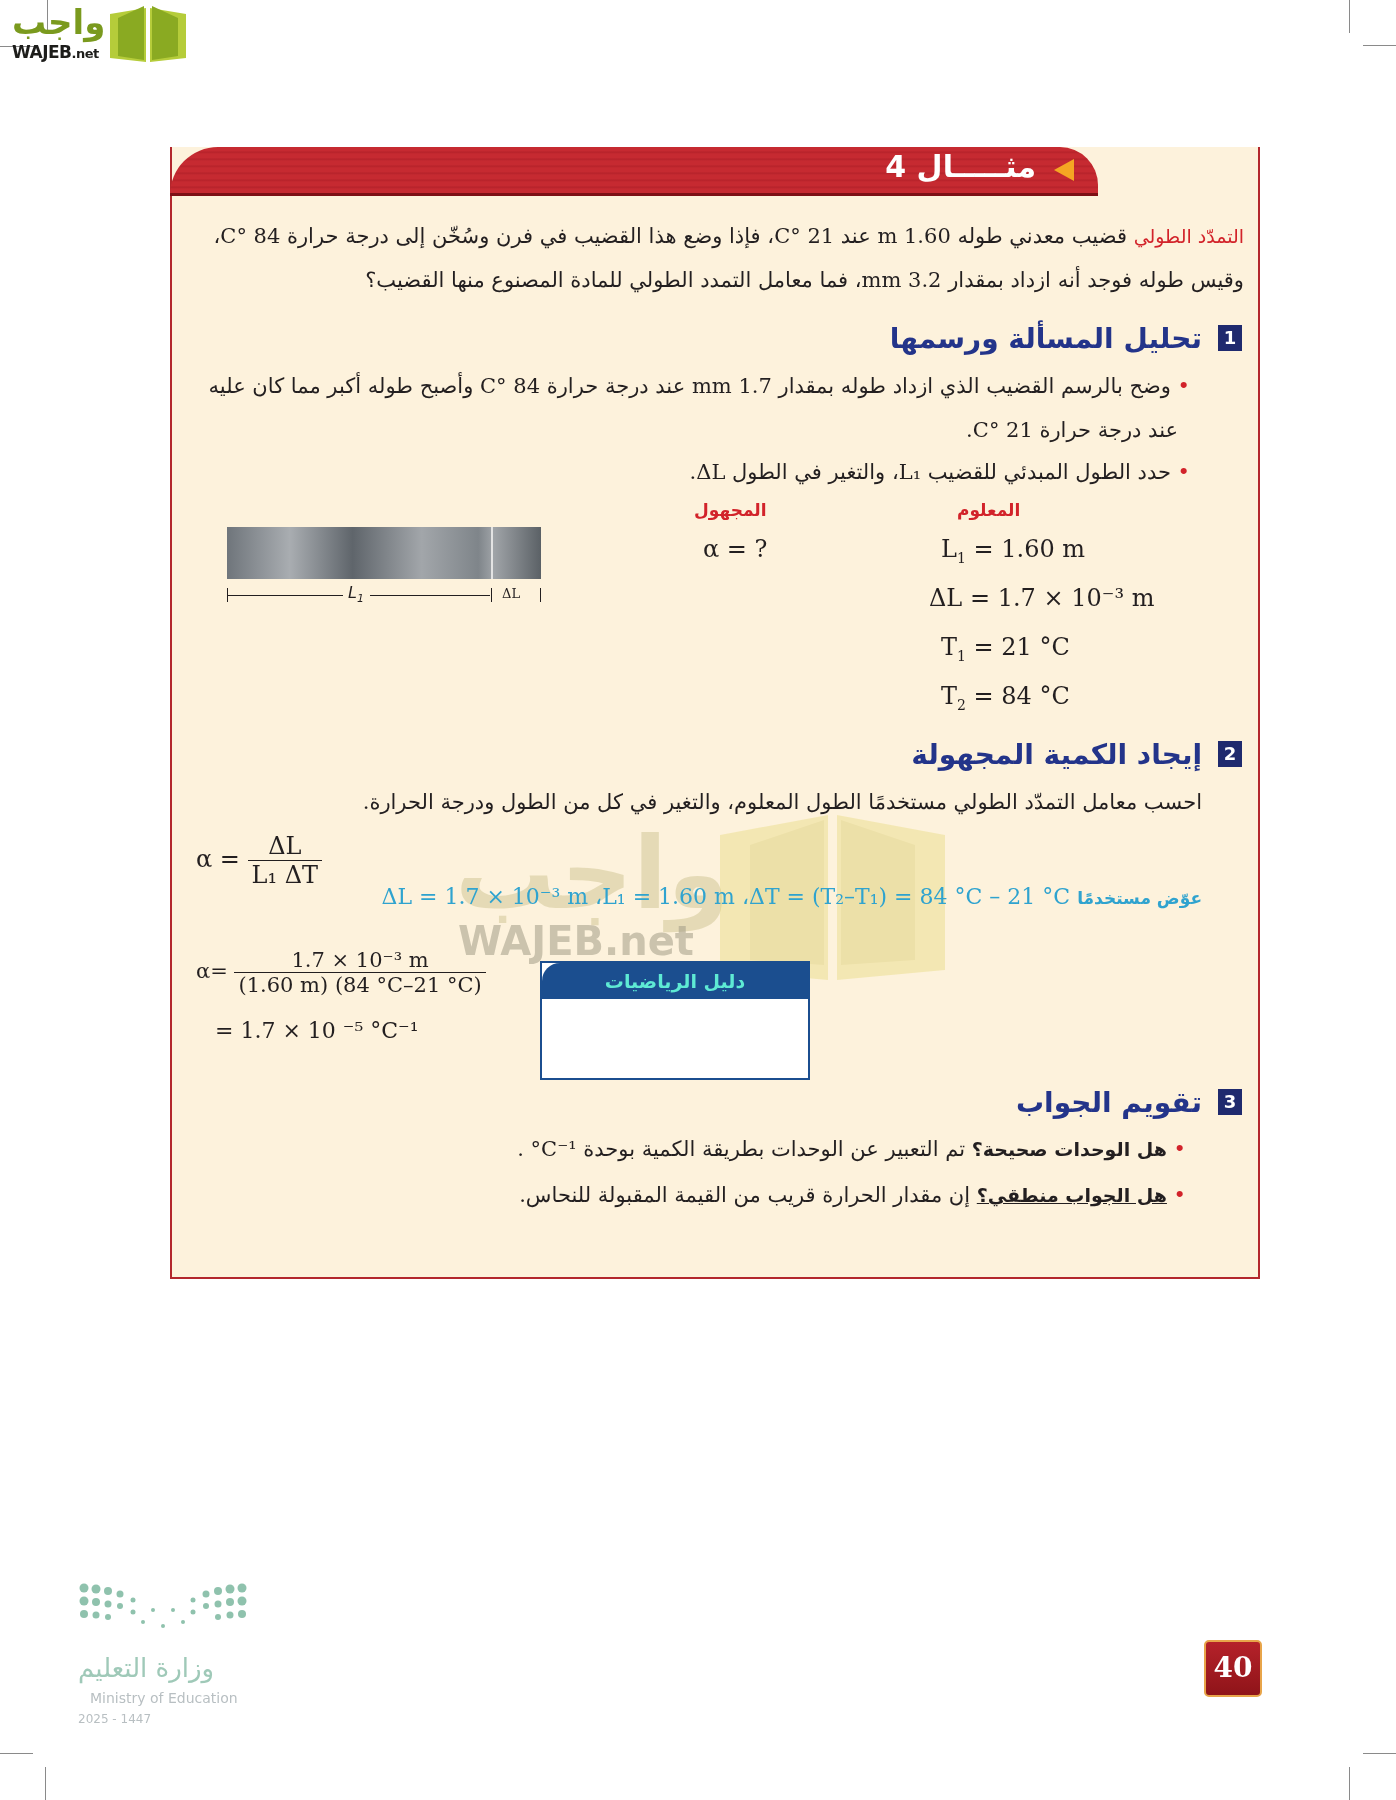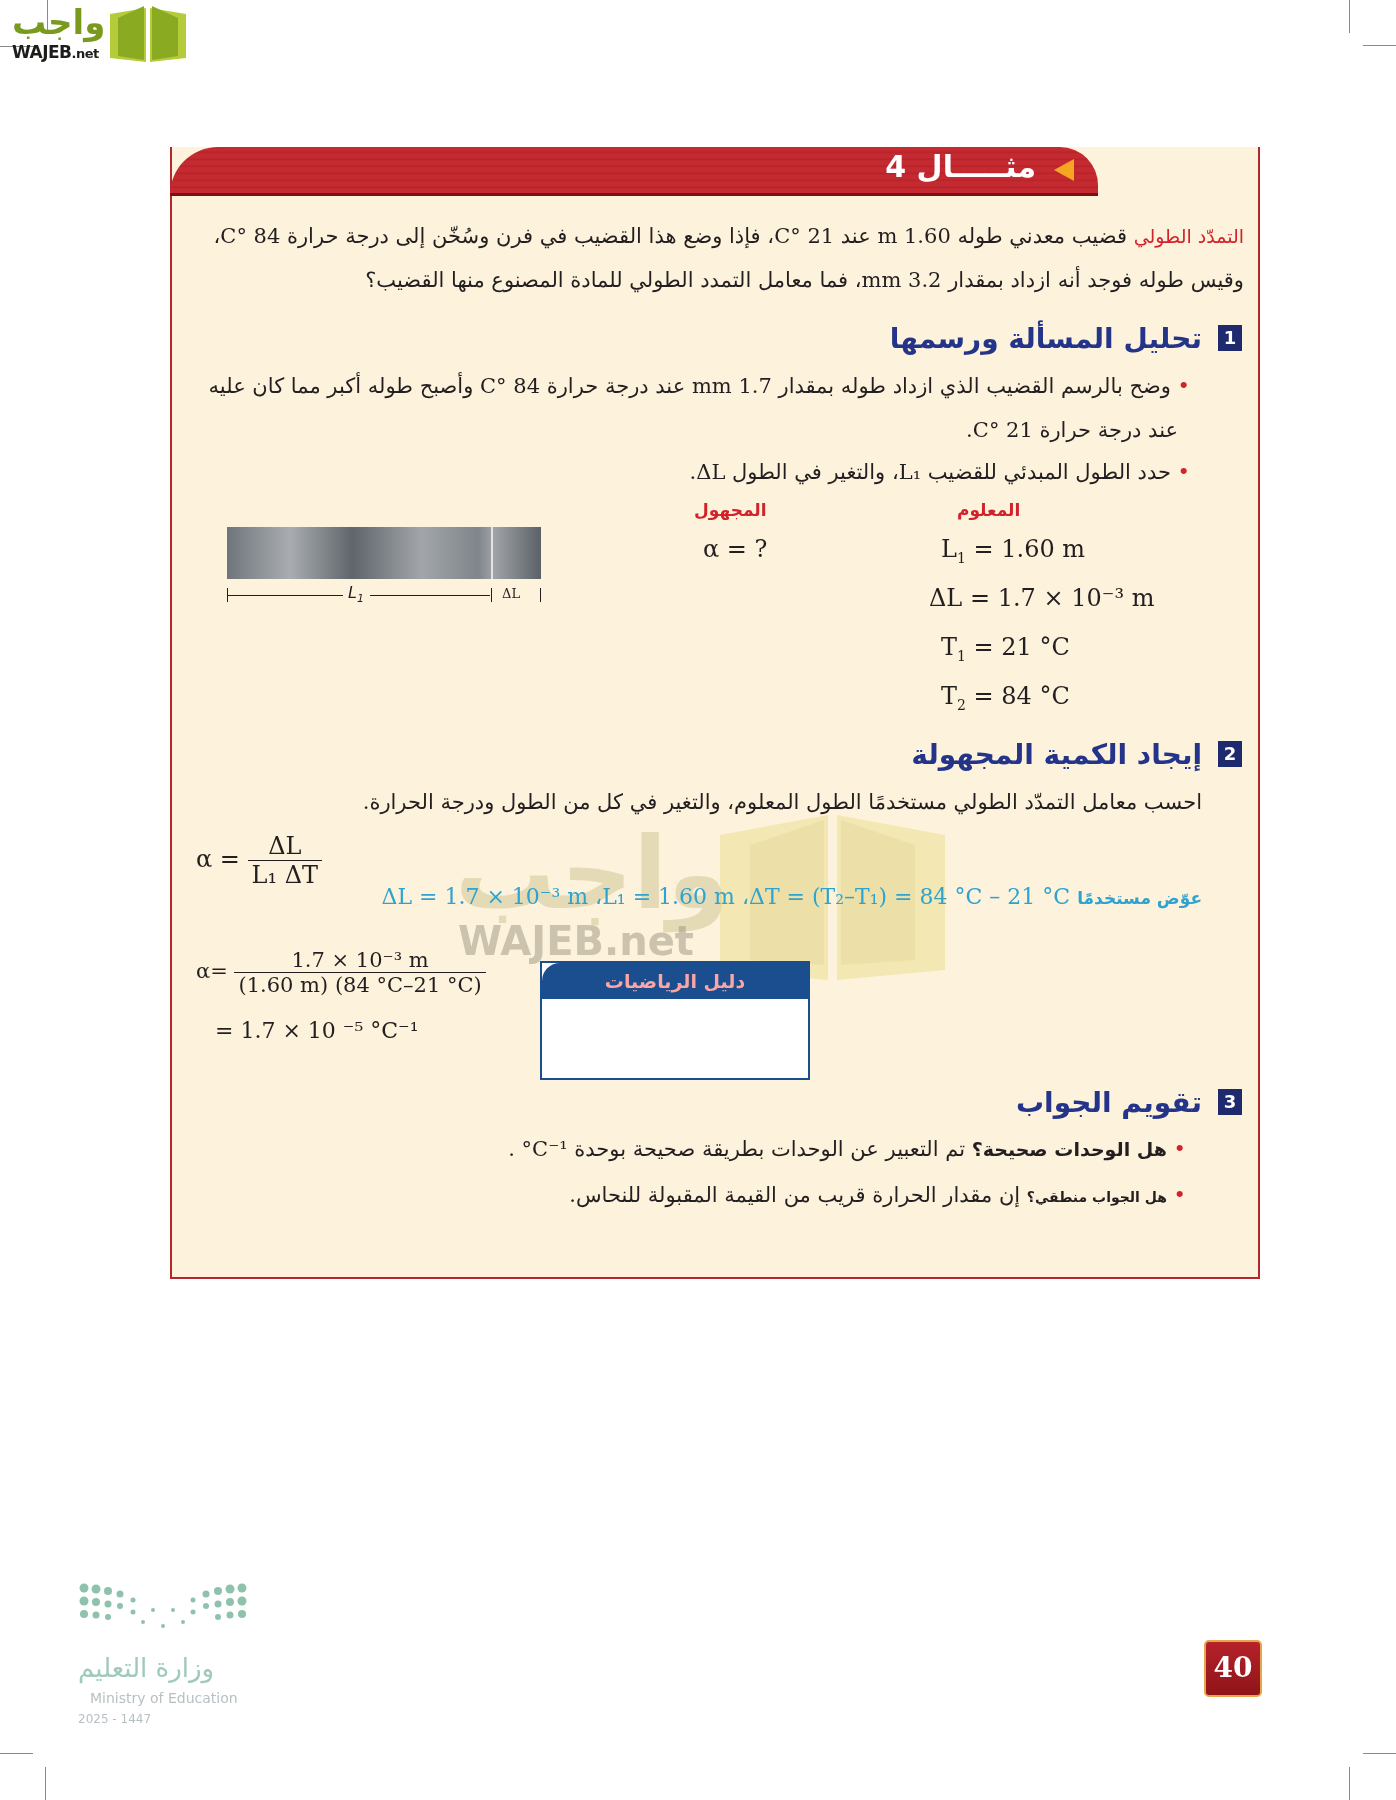--- a/index.html
+++ b/index.html
@@ -38,21 +38,21 @@
          background:linear-gradient(90deg,#6f757b 0%,#a9adb1 20%,#5f656b 40%,#a2a6aa 62%,#7f858a 80%,#a0a4a8 85%,#5b6166 100%); }
   .rod-split { position:absolute; left:491px; top:527px; width:2px; height:52px; background:#e3e3e3; }
   .dim { position:absolute; top:595px; height:1px; background:#231f20; }
   .tick { position:absolute; top:588px; width:1px; height:14px; background:#231f20; }
   .frac { display:inline-block; vertical-align:middle; text-align:center; }
   .frac .num { display:block; border-bottom:1.5px solid #231f20; padding:0 4px; }
   .frac .den { display:block; padding:0 4px; }
   .cyan { color:#2fa3cf; }
   .cyan-b { color:#2fa3cf; font-family:"DejaVu Sans", sans-serif; font-weight:bold; font-size:17px; }
   .guide { position:absolute; left:540px; top:961px; width:266px; height:115px; border:2px solid #1b4e8f; background:#fff; }
-  .guide-head { height:36px; background:#1b4e8f; border-radius:18px 0 0 0; color:#fca5a5; font-family:"DejaVu Sans", sans-serif;
+  .guide-head { height:36px; background:#1b4e8f; border-radius:18px 0 0 0; color:#5eead4; font-family:"DejaVu Sans", sans-serif;
                 font-weight:bold; font-size:19px; text-align:center; line-height:36px; direction:rtl; }
   .guide-body { font-size:15px; text-align:center; direction:rtl; line-height:25px; padding-top:4px; }
   .wm-ar { position:absolute; left:455px; top:815px; font-family:"DejaVu Sans", sans-serif; font-weight:bold; font-size:100px;
            color:#c9bf8a; opacity:0.45; direction:rtl; }
   .wm-en { position:absolute; left:458px; top:918px; font-family:"DejaVu Sans", sans-serif; font-weight:bold; font-size:40px;
            color:#a39d88; opacity:0.55; }
   .wm-book { position:absolute; left:720px; top:815px; width:225px; height:165px; opacity:0.35; }
   .pg { position:absolute; left:1204px; top:1640px; width:58px; height:57px; border-radius:5px;
         background:linear-gradient(180deg,#b5222a,#8f1419); border:2px solid #e8a54a; box-sizing:border-box;
         color:#fff; font-weight:bold; font-size:28px; text-align:center; line-height:52px; }
@@ -156,24 +156,24 @@
 </div>
 <div class="eq" style="left:215px; top:1018px; font-size:22px;">= 1.7 × 10 ⁻⁵ °C⁻¹</div>
 
 <div class="guide">
   <div class="guide-head">دليل الرياضيات</div>
 </div>
 
 <div class="sec-num" style="left:1218px; top:1089px;">3</div>
 <div class="sec-title" style="right:194px; top:1086px;">تقويم الجواب</div>
 <div class="para" style="right:210px; top:1127px; width:900px;">
-  <span class="bullet">• </span><b style="font-family:'DejaVu Sans',sans-serif; font-size:19px;">هل الوحدات صحيحة؟</b><span> تم التعبير عن الوحدات بطريقة صحيحة بوحدة ‎°C⁻¹‎ .</span>
+  <span class="bullet">• </span><b style="font-family:'DejaVu Sans',sans-serif; font-size:19px;">هل الوحدات صحيحة؟</b><span> تم التعبير عن الوحدات بطريقة الكمية بوحدة ‎°C⁻¹‎ .</span>
 </div>
 <div class="para" style="right:210px; top:1173px; width:900px;">
-  <span class="bullet">• </span><b style="font-family:'DejaVu Sans',sans-serif; font-size:14px;">هل الجواب منطقي؟</b><span> إن مقدار الحرارة قريب من القيمة المقبولة للنحاس.</span>
+  <span class="bullet">• </span><b style="font-family:'DejaVu Sans',sans-serif; font-size:19px;text-decoration:underline;">هل الجواب منطقي؟</b><span> إن مقدار الحرارة قريب من القيمة المقبولة للنحاس.</span>
 </div>
 
 <svg class="abs" style="left:78px; top:1582px;" width="170" height="55" viewBox="0 0 170 55">
   <g fill="#8fc2ad">
     <circle cx="6" cy="6" r="4.5"></circle>
       <circle cx="18" cy="7" r="4.5"></circle>
       <circle cx="30" cy="9" r="4"></circle>
       <circle cx="42" cy="12" r="3.5"></circle>
     <circle cx="6" cy="19" r="4.5"></circle>
       <circle cx="18" cy="20" r="4"></circle>

